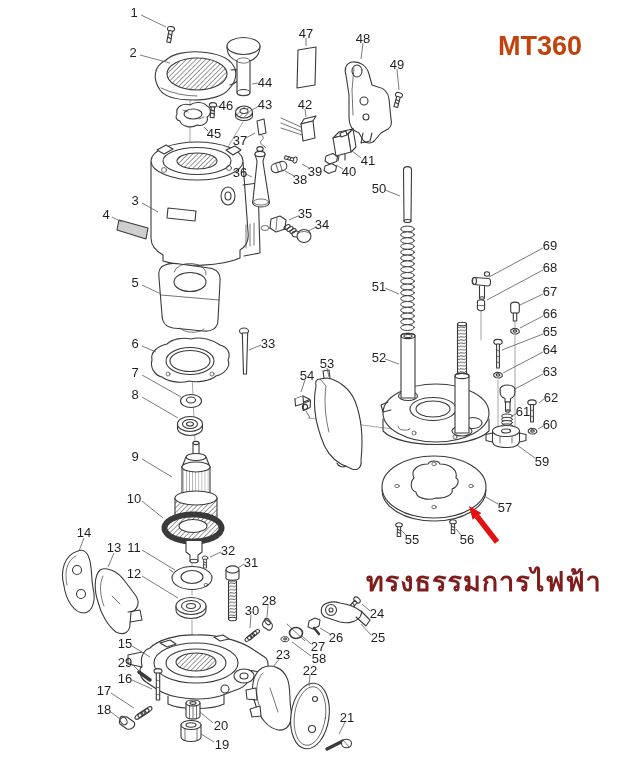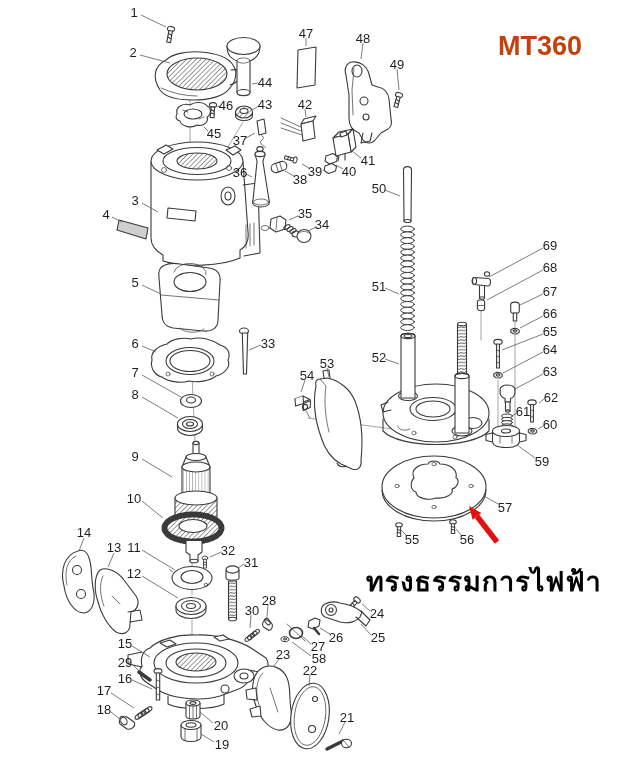--- a/index.html
+++ b/index.html
@@ -1,21 +1,21 @@
 <!DOCTYPE html>
 <html><head>
 <meta charset="utf-8">
 <style>
   html,body{margin:0;padding:0;}
   body{font-family:"Liberation Sans",sans-serif;background:#e8e8e8;}
   #stage{position:relative;width:623px;height:768px;background:#ffffff;overflow:hidden;}
   #title{position:absolute;left:482px;top:31px;font-size:27px;font-weight:bold;
          letter-spacing:0px;color:#c2410c;white-space:nowrap;margin-left:16px;}
   #watermark{position:absolute;left:366px;top:560px;font-size:27px;font-weight:bold;
-         color:#000000;white-space:nowrap;letter-spacing:1px;}
+         color:#7f1d1d;white-space:nowrap;letter-spacing:1px;}
   svg{position:absolute;left:0;top:0;}
   svg .art{fill:#ffffff;stroke:#3a3a3a;stroke-width:1.1;stroke-linejoin:round;stroke-linecap:round;}
   svg .n{fill:none;}
   svg .thin{stroke-width:0.7;}
   svg .guide{stroke:#6a6a6a;stroke-width:0.6;fill:none;}
   svg text.plbl{font-family:"Liberation Sans",sans-serif;font-size:13px;fill:#1f1f1f;}
 </style>
 </head>
 <body>
 

